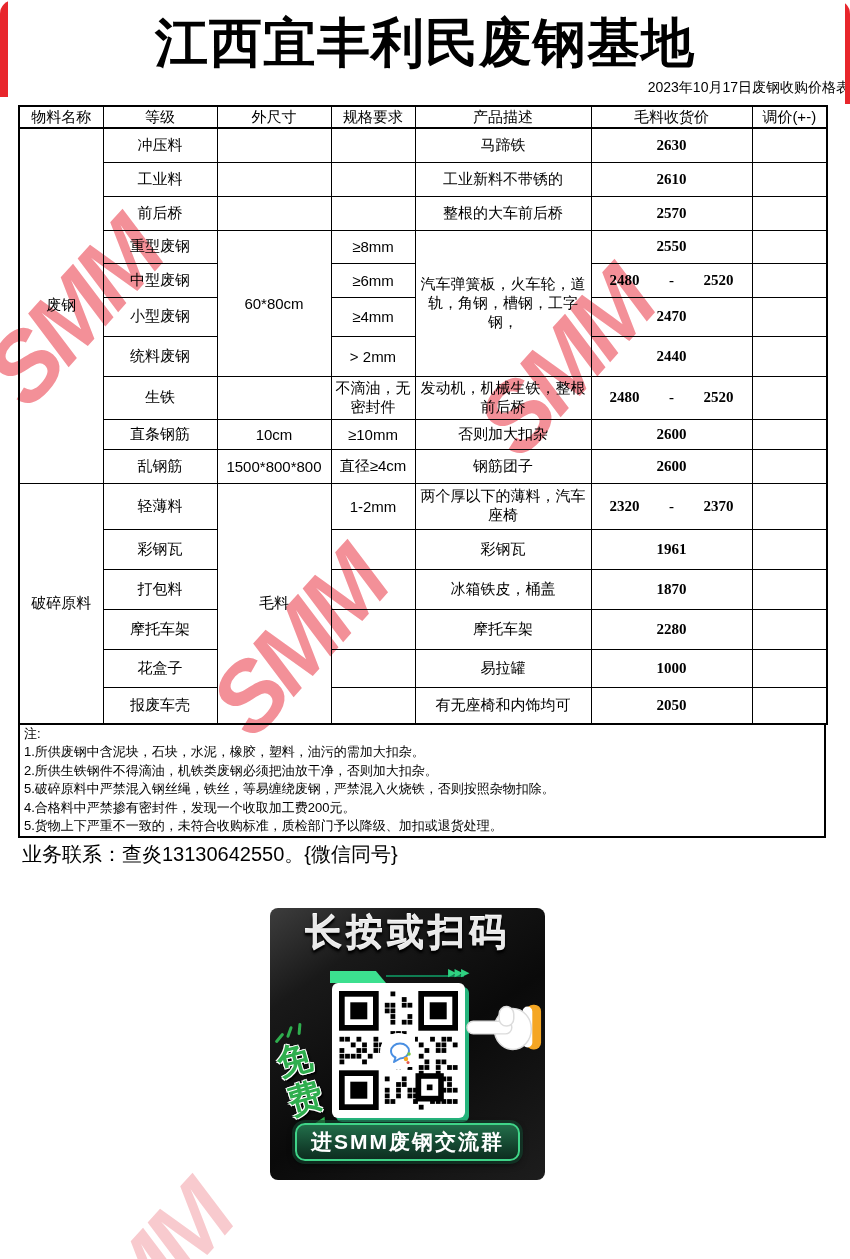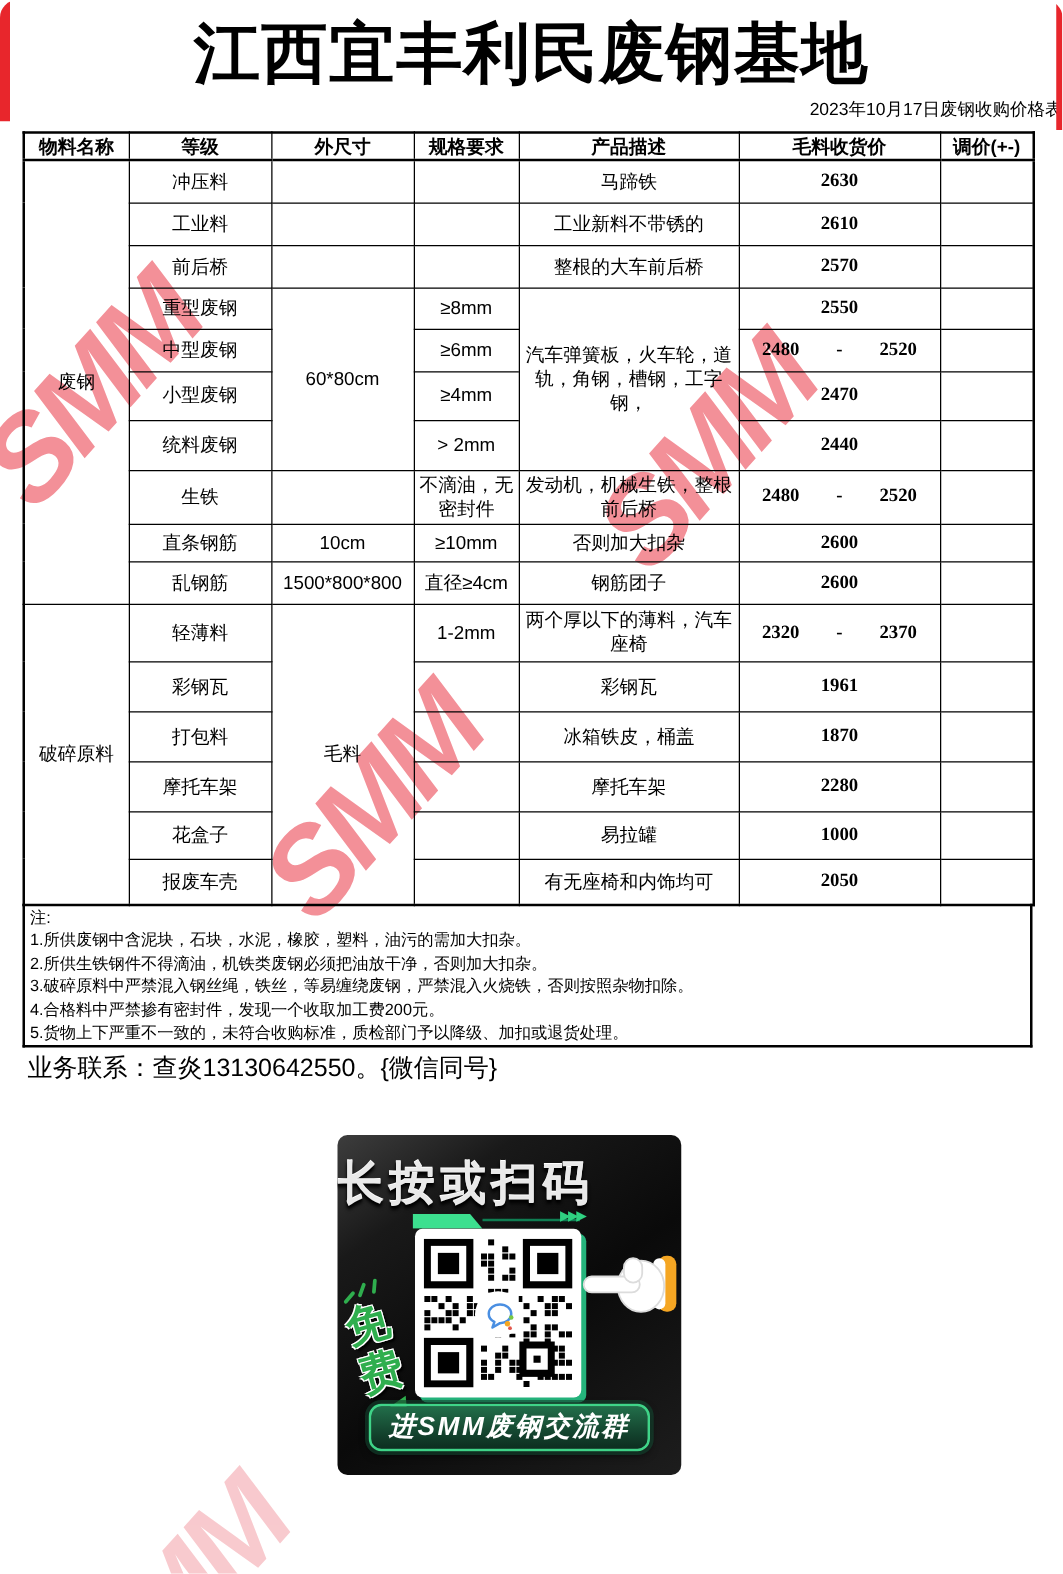--- a/index.html
+++ b/index.html
@@ -17,31 +17,31 @@
   .wm1{left:-30px;top:258px;}
   .wm2{left:462px;top:308px;}
   .wm3{left:195px;top:588px;}
   .wm4{left:40px;top:1222px;opacity:.45;color:#f08a93;}
   
   table.price-table{position:absolute;left:18px;top:105px;width:808px;z-index:1;
         border-collapse:collapse;table-layout:fixed;background:transparent;}
   table.price-table th,table.price-table td{border:1px solid #000;text-align:center;
         vertical-align:middle;font-size:15px;padding:0 2px;overflow:hidden;}
   table.price-table{border:2px solid #000;}
-  table.price-table thead th{font-weight:700;border-bottom:2px solid #000;font-size:15px;}
+  table.price-table thead th{font-weight:400;border-bottom:2px solid #000;font-size:15px;}
   td.price{font-weight:700;font-size:17px;font-family:Liberation Serif, serif;}
   .range{display:flex;justify-content:space-between;align-items:center;padding:0 16px;font-weight:700;}
   
   .notes{position:absolute;left:18px;top:723px;width:808px;height:115px;box-sizing:border-box;
          border:2px solid #000;border-top:none;z-index:1;padding:2px 4px;font-size:13px;line-height:18.4px;}
   .contact{position:absolute;left:22px;top:841px;font-size:20px;font-weight:400;z-index:1;}
   
   .qr-card{position:absolute;left:270px;top:908px;width:275px;height:272px;border-radius:8px;z-index:2;
      background:linear-gradient(145deg,#3d3d3d 0%,#191919 22%,#0a0a0a 55%,#1d1d1d 100%);overflow:hidden;}
-  .qr-title{margin-top:14px;text-align:left;font-size:37px;font-weight:900;letter-spacing:4px;
+  .qr-title{margin-top:0;text-align:center;font-size:37px;font-weight:900;letter-spacing:4px;
      color:#e9e9e9;text-shadow:0 -1px 0 #fff,0 2px 2px #000,0 3px 3px rgba(0,0,0,.8);}
   .tab-deco{position:absolute;left:60px;top:63px;width:56px;height:12px;background:#3ce08f;
      clip-path:polygon(0 0,82% 0,100% 100%,0 100%);}
   .line-deco{position:absolute;left:116px;top:67px;width:78px;border-top:2px solid #0f7d52;}
   .arrows{position:absolute;left:178px;top:58px;font-size:11px;color:#2fd181;letter-spacing:-2px;}
   .qr-box{position:absolute;left:62px;top:75px;width:133px;height:135px;background:#fff;border-radius:6px;
      box-shadow:4px 4px 0 0 #25b47c;}
   .qr-box svg{position:absolute;left:7px;top:8px;}
   .qr-logo{position:absolute;left:48px;top:50px;width:37px;height:37px;background:#fff;border-radius:50%;
      display:flex;align-items:center;justify-content:center;}
@@ -52,21 +52,21 @@
      border-right:8px solid transparent;border-top:14px solid #2fae4e;transform:rotate(-35deg);}
   .free-ticks{position:absolute;left:8px;top:118px;}
   .free-ticks i{position:absolute;display:block;width:3px;height:12px;background:#2fae4e;border-radius:2px;}
   .free-ticks i:nth-child(1){left:0;top:6px;transform:rotate(40deg);}
   .free-ticks i:nth-child(2){left:10px;top:0;transform:rotate(20deg);}
   .free-ticks i:nth-child(3){left:20px;top:-3px;transform:rotate(5deg);}
   .hand{position:absolute;left:196px;top:88px;width:78px;height:66px;}
   .join-btn{position:absolute;left:25px;top:215px;width:225px;height:38px;box-sizing:border-box;
      border:2px solid #3fd488;border-radius:10px;background:linear-gradient(180deg,#226e4a,#123f2b 70%,#0d2e20);
      color:#fff;font-weight:900;font-size:21px;letter-spacing:2px;text-align:center;line-height:34px;
-     box-shadow:0 0 0 3px rgba(20,70,48,.6),0 3px 7px rgba(0,0,0,.7);font-style:italic;}
+     box-shadow:0 0 0 3px rgba(20,70,48,.6),0 3px 7px rgba(0,0,0,.7);}
   .footer{position:absolute;left:0;top:1203px;width:100%;text-align:center;font-size:14px;z-index:1;}
 </style>
 </head>
 <body>
 
 <div class="page">
   <div class="strip strip-left"></div>
   <div class="strip strip-right"></div>
 
   <h1 class="title">江西宜丰利民废钢基地</h1>
@@ -236,21 +236,21 @@
         <td class="price">2050</td>
         <td></td>
       </tr>
     </tbody>
   </table>
 
   <div class="notes">
     <div>注:</div>
     <div class="note-line">1.所供废钢中含泥块，石块，水泥，橡胶，塑料，油污的需加大扣杂。</div>
     <div class="note-line">2.所供生铁钢件不得滴油，机铁类废钢必须把油放干净，否则加大扣杂。</div>
-    <div class="note-line">3.破碎原料中严禁混入钢丝绳，铁丝，等易缠绕废钢，严禁混入火烧铁，否则按照杂物扣除。</div>
+    <div class="note-line">5.破碎原料中严禁混入钢丝绳，铁丝，等易缠绕废钢，严禁混入火烧铁，否则按照杂物扣除。</div>
     <div class="note-line">4.合格料中严禁掺有密封件，发现一个收取加工费200元。</div>
     <div class="note-line">5.货物上下严重不一致的，未符合收购标准，质检部门予以降级、加扣或退货处理。</div>
   </div>
 
   <div class="contact">业务联系：查炎13130642550。{微信同号}</div>
 
   <div class="qr-card">
     <div class="qr-title">长按或扫码</div>
     <div class="tab-deco"></div>
     <div class="line-deco"></div>

